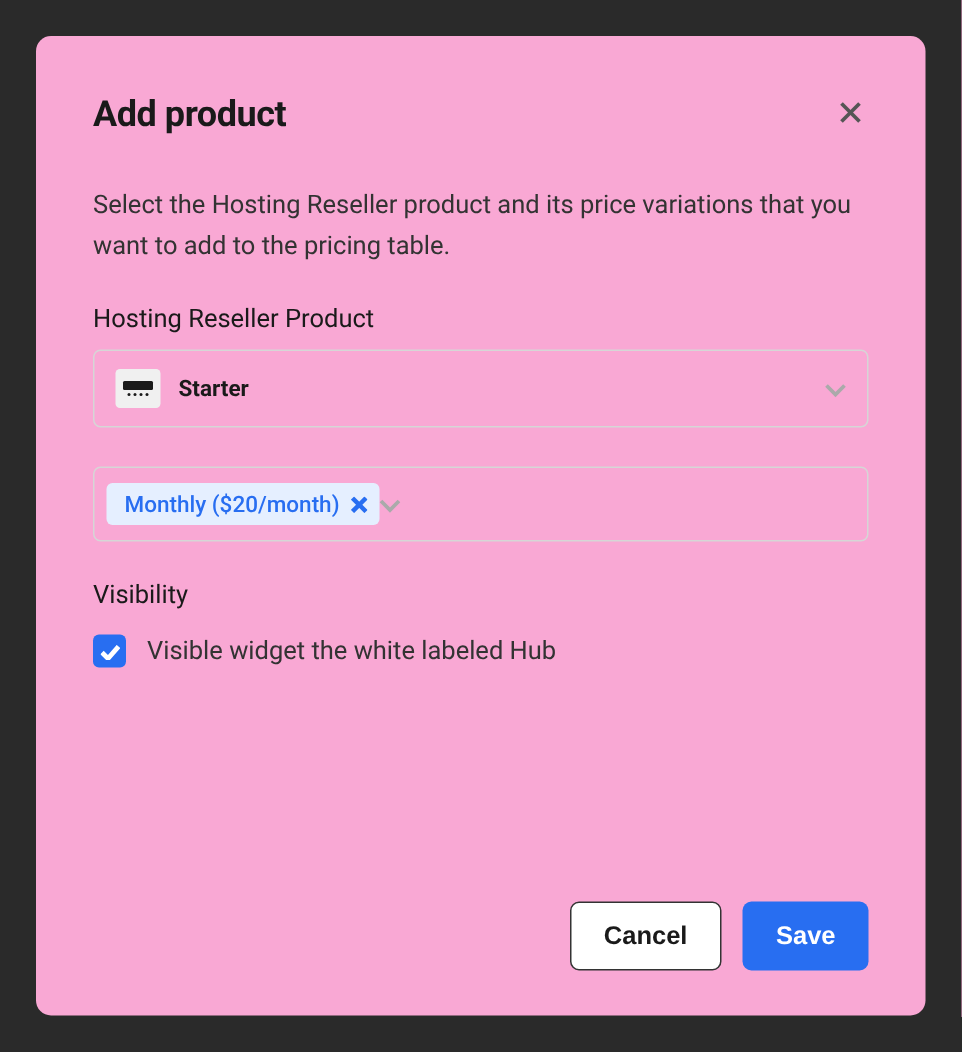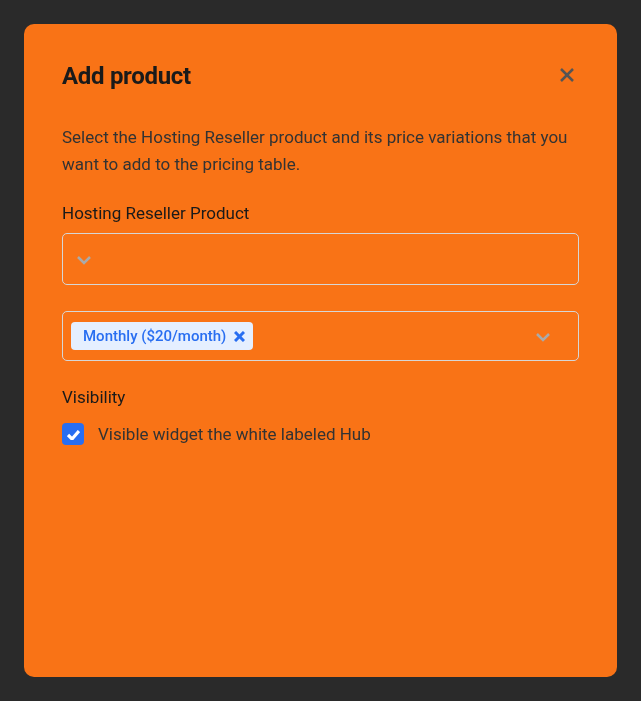--- a/index.html
+++ b/index.html
@@ -14,21 +14,21 @@
       height: 701px;
       position: relative;
       overflow: hidden;
     }
     .modal {
       position: absolute;
       top: 24px;
       left: 24px;
       right: 24px;
       bottom: 24px;
-      background: #f97316;
+      background: #f9a8d4;
       border-radius: 10px;
       padding: 38px 38px 30px 38px;
       display: flex;
       flex-direction: column;
     }
     .modal-header {
       display: flex;
       justify-content: space-between;
       align-items: center;
       margin-bottom: 34px;
@@ -115,21 +115,20 @@
       stroke-width: 2.5;
       fill: none;
     }
     .multi-select-box {
       border: 1px solid #d6d6d6;
       border-radius: 5px;
       min-height: 50px;
       display: flex;
       align-items: center;
       padding: 6px 28px 6px 8px;
-      justify-content: space-between;
       cursor: pointer;
     }
     .chips {
       display: flex;
       gap: 6px;
       flex-wrap: wrap;
     }
     .chip {
       background: #e5efff;
       color: #286ef1;
@@ -221,20 +220,32 @@
           </svg>
       </span>
     </button>
   </div>
 
   <p class="description">Select the Hosting Reseller product and its price variations that you want to add to the pricing table.</p>
 
   <div class="field-group">
     <div class="field-label">Hosting Reseller Product</div>
     <div class="select-box">
+      <div class="select-content">
+        <span class="product-icon">
+          <svg viewBox="0 0 22 12">
+              <rect x="1" y="1" width="20" height="6" rx="1"></rect>
+              <circle cx="5" cy="10" r="1"></circle>
+              <circle cx="9" cy="10" r="1"></circle>
+              <circle cx="13" cy="10" r="1"></circle>
+              <circle cx="17" cy="10" r="1"></circle>
+            </svg>
+        </span>
+        <span class="select-value">Starter</span>
+      </div>
       <span class="chevron">
         <svg viewBox="0 0 14 9">
             <polyline points="1,1 7,7 13,1"></polyline>
           </svg>
       </span>
     </div>
   </div>
 
   <div class="field-group">
     <div class="multi-select-box">
@@ -266,13 +277,17 @@
         <span>
           <svg viewBox="0 0 13 10">
               <polyline points="1,5 5,9 12,1"></polyline>
             </svg>
         </span>
       </div>
       <span class="checkbox-label">Visible widget the white labeled Hub</span>
     </div>
   </div>
 
+  <div class="modal-footer">
+    <button class="btn btn-secondary">Cancel</button>
+    <button class="btn btn-primary">Save</button>
+  </div>
 </div>
 
 </body></html>

